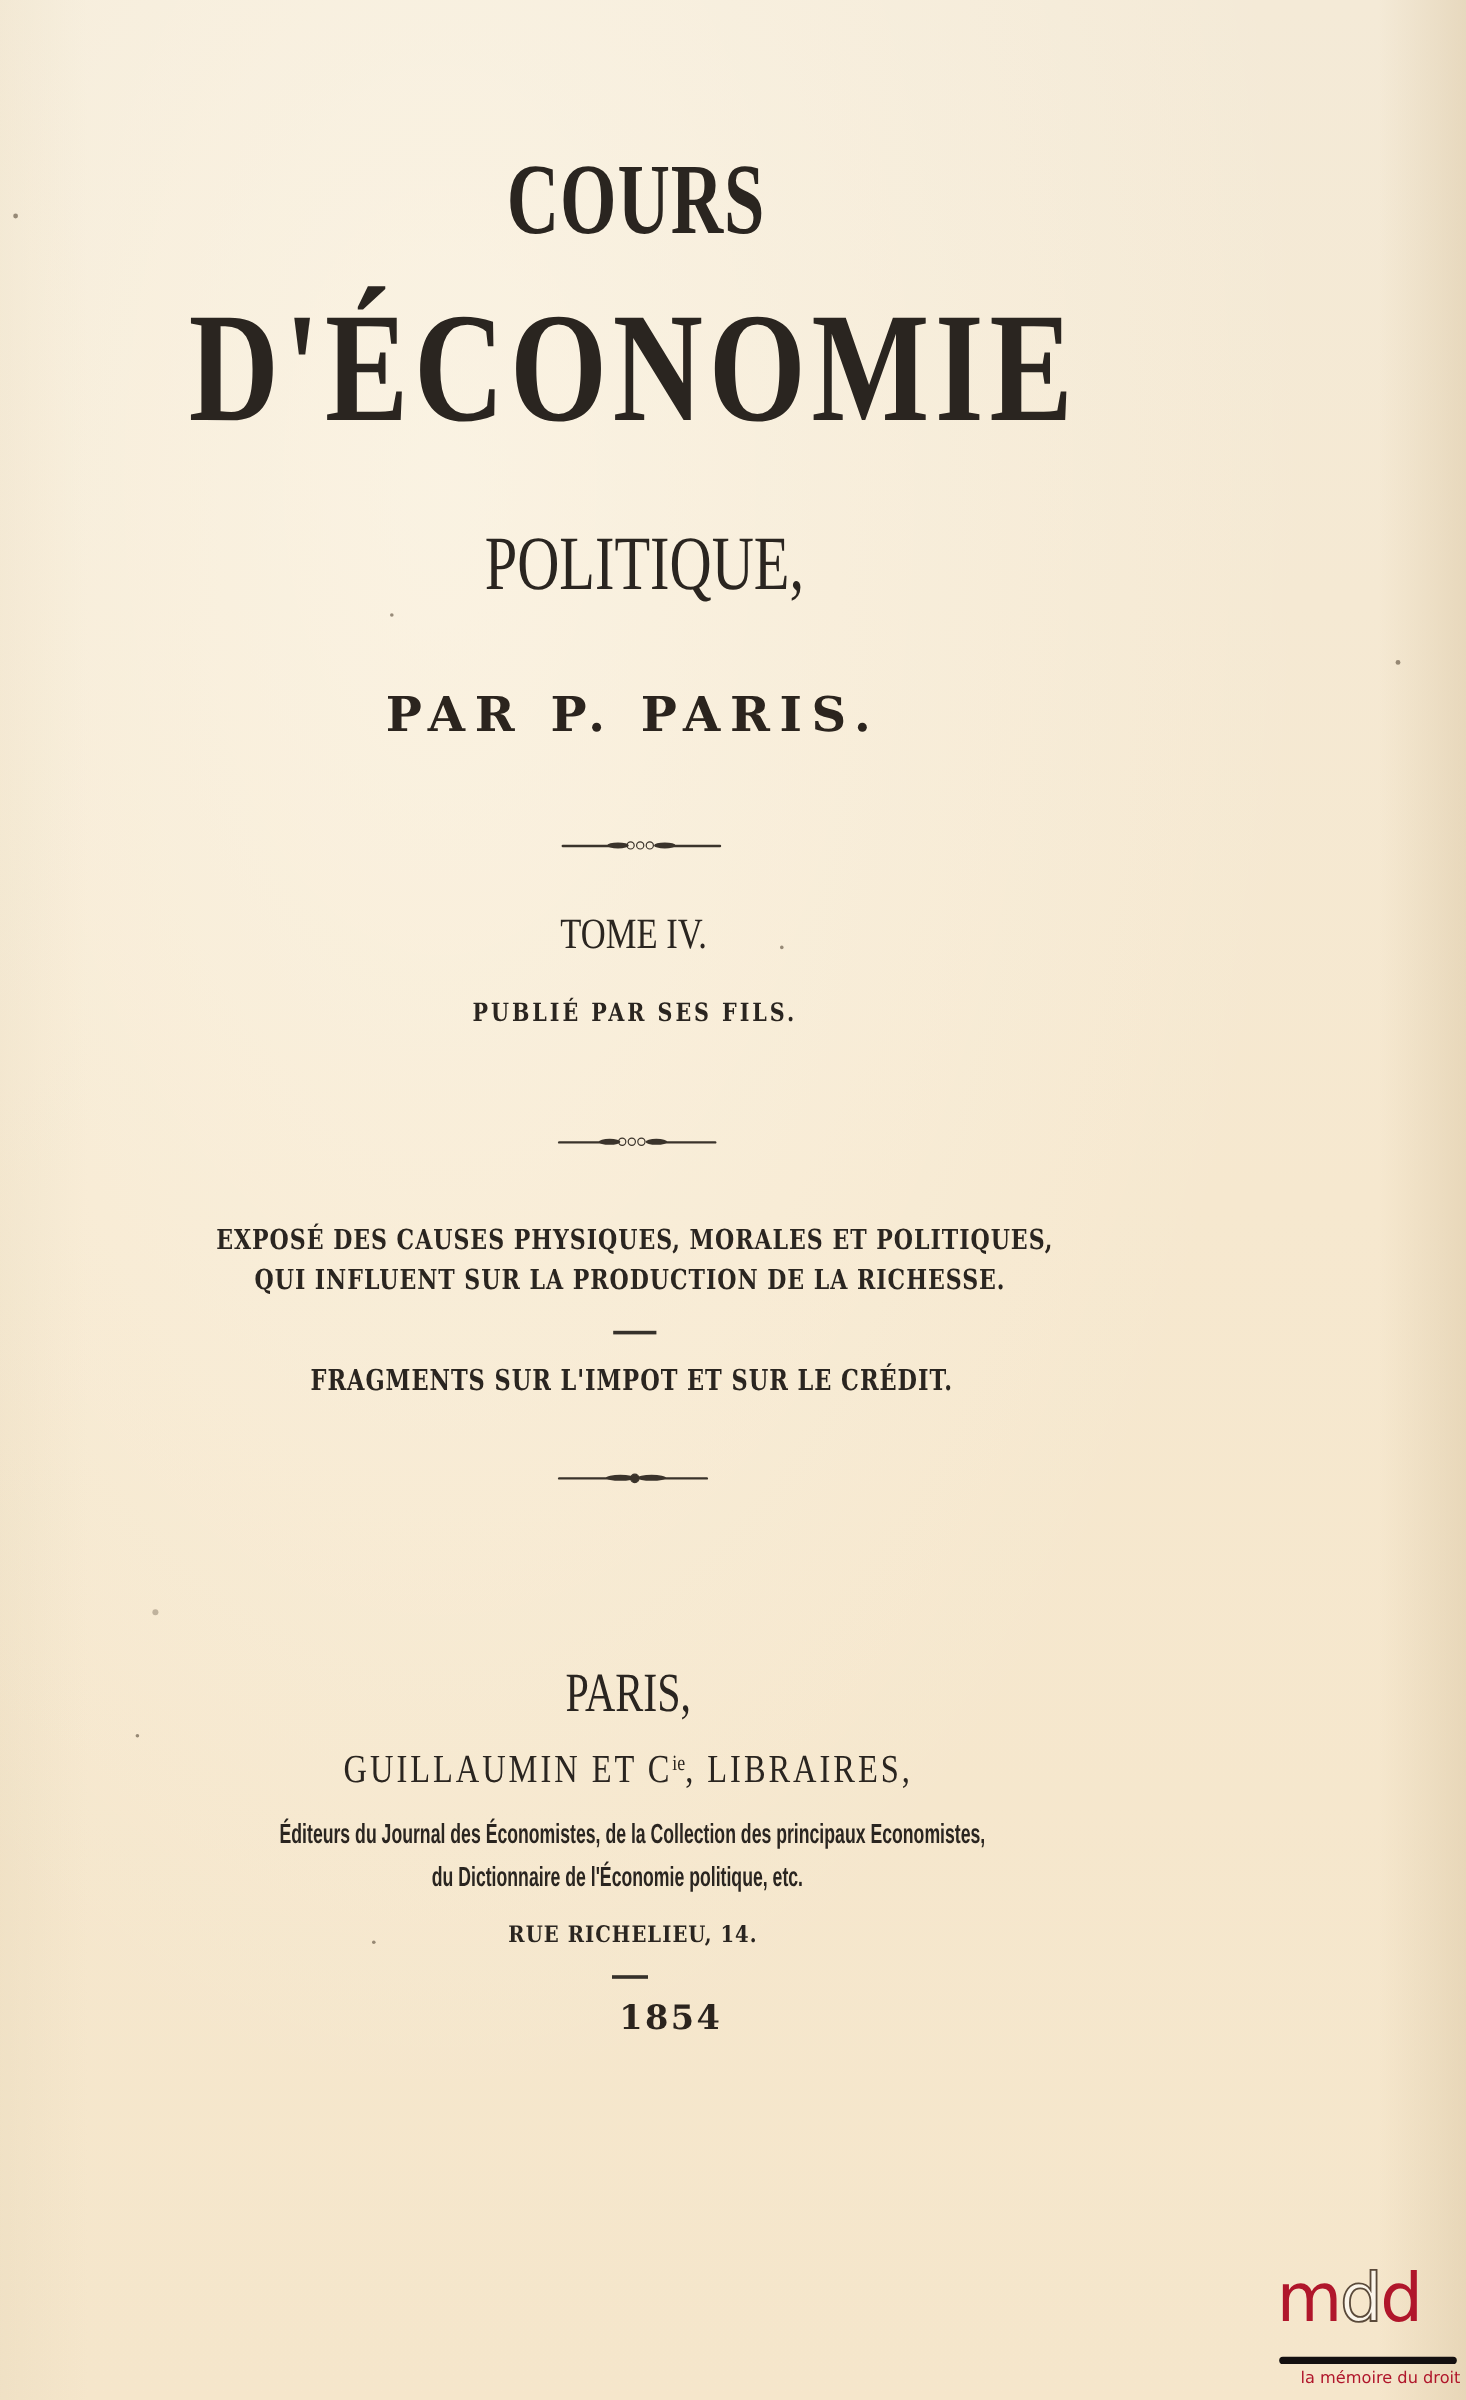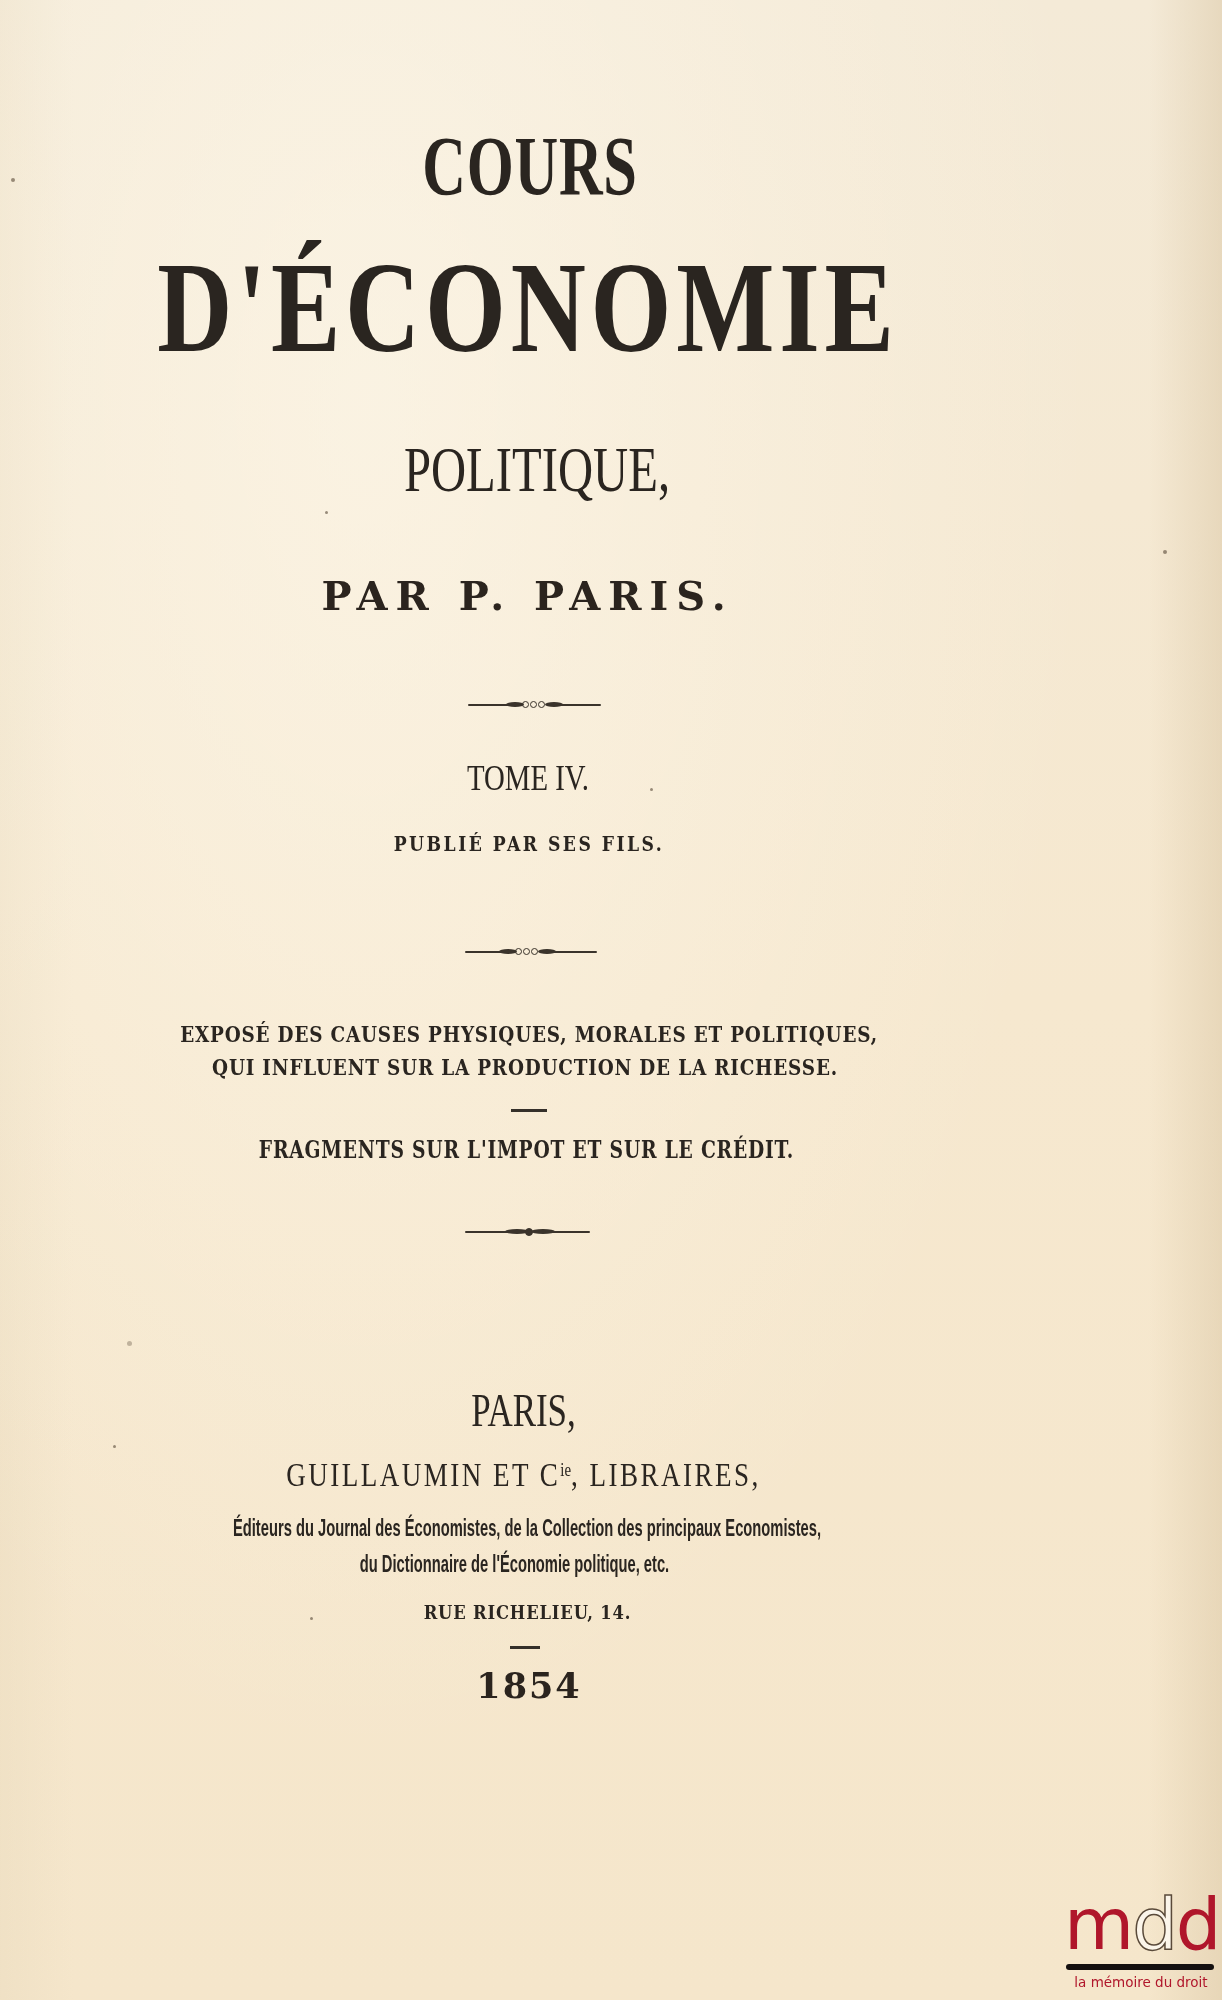--- a/index.html
+++ b/index.html
@@ -38,30 +38,30 @@
     #expose2 { top: 1055px; width: 1050px; font-size: 23px; transform: scaleX(0.80); line-height: 1; letter-spacing: 1px; }
     .dash { position: absolute; height: 3px; background: #35302a; }
     #fragments { top: 1138px; width: 1053px; font-size: 24px; transform: scaleX(0.78); line-height: 1; letter-spacing: 1px; }
 
     #paris { top: 1388px; width: 1047px; font-size: 46px; transform: scaleX(0.76); line-height: 1; }
     #guillaumin { top: 1459px; width: 1047px; font-size: 33px; transform: scaleX(0.82); line-height: 1; letter-spacing: 3px; }
     #guillaumin sup { font-size: 0.55em; vertical-align: 0.55em; letter-spacing: 0; }
     #editeurs { top: 1517px; width: 1054px; font-size: 23px; transform: scaleX(0.64); line-height: 1; }
     #dictionnaire { top: 1553px; width: 1029px; font-size: 23px; transform: scaleX(0.64); line-height: 1; }
     #rue { top: 1603px; width: 1055px; font-size: 19px; transform: scaleX(0.86); line-height: 1; letter-spacing: 1px; }
-    #year { top: 1668px; width: 1058px; font-size: 35px; line-height: 1; letter-spacing: 2px; color: #2b241e; }
+    #year { top: 1668px; width: 1058px; font-size: 28px; line-height: 1; letter-spacing: 2px; color: #2b241e; margin-left: 30px; }
 
     .speck { position: absolute; background: #6e5f4d; border-radius: 50%; opacity: 0.7; }
 
     #logo { position: absolute; left: 1062px; top: 1888px; width: 156px; height: 106px; }
-    #logo .mdd { position: absolute; left: 2px; top: 0; font-family: "DejaVu Sans", sans-serif; font-size: 72px; line-height: 1; letter-spacing: -2px; }
+    #logo .mdd { position: absolute; left: 2px; top: 0; font-family: "DejaVu Sans", sans-serif; font-size: 56px; line-height: 1; letter-spacing: -2px; }
     #logo .m, #logo .d2 { color: #b0162b; }
     #logo .d1 { color: #fbf5ea; -webkit-text-stroke: 1.5px #5a4a3a; }
     #logo .rule { position: absolute; left: 4px; top: 76px; width: 148px; height: 6px; background: #141010; border-radius: 3px; }
-    #logo .tag { position: absolute; left: 3px; top: 86px; width: 152px; font-family: "DejaVu Sans", sans-serif; font-size: 13.5px; color: #b0162b; text-align: center; white-space: nowrap; }
+    #logo .tag { position: absolute; left: 3px; top: 86px; width: 152px; font-family: "DejaVu Sans", sans-serif; font-size: 13.5px; color: #b0162b; text-align: right; white-space: nowrap; }
   </style>
 </head>
 <body>
 
 <div>
 
   <div id="cours" class="line didone">COURS</div>
   <div id="economie" class="line didone">D'ÉCONOMIE</div>
   <div id="politique" class="line didone">POLITIQUE,</div>
   <div id="par" class="line slab">PAR P. PARIS.</div>

